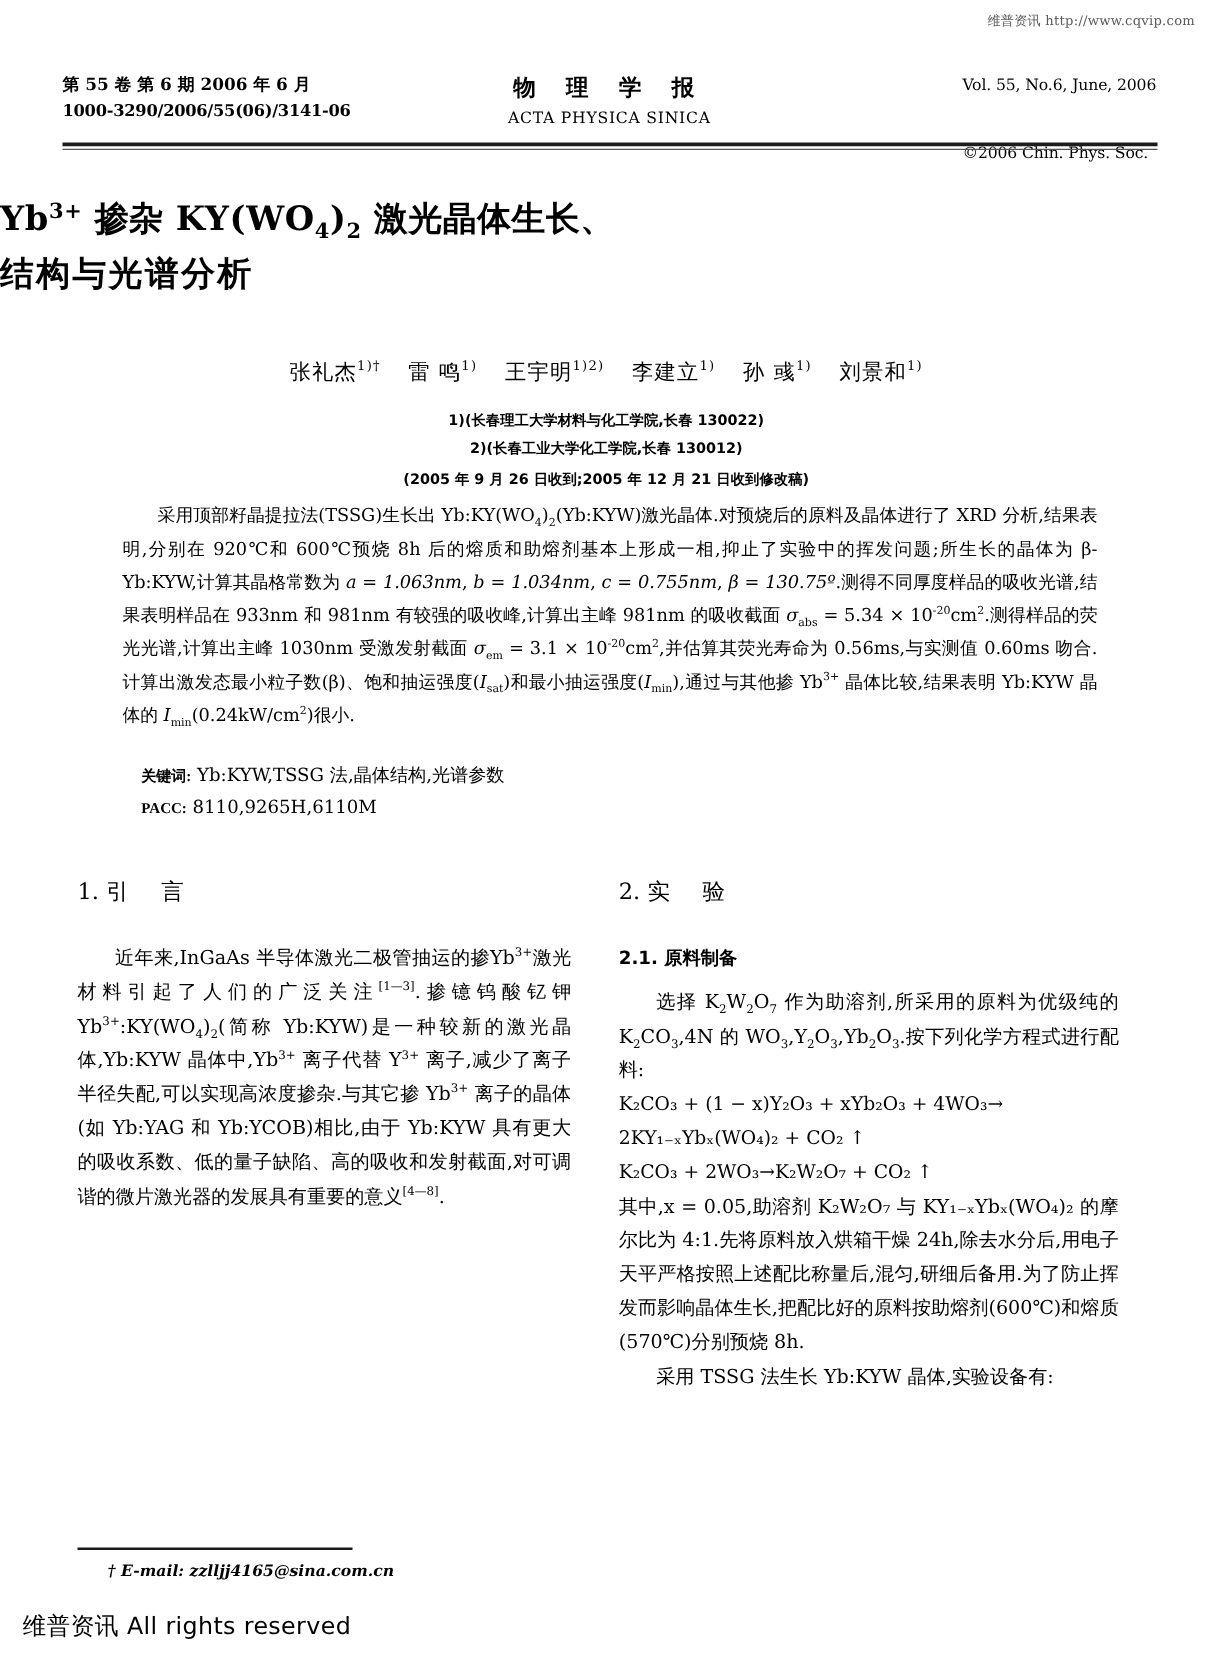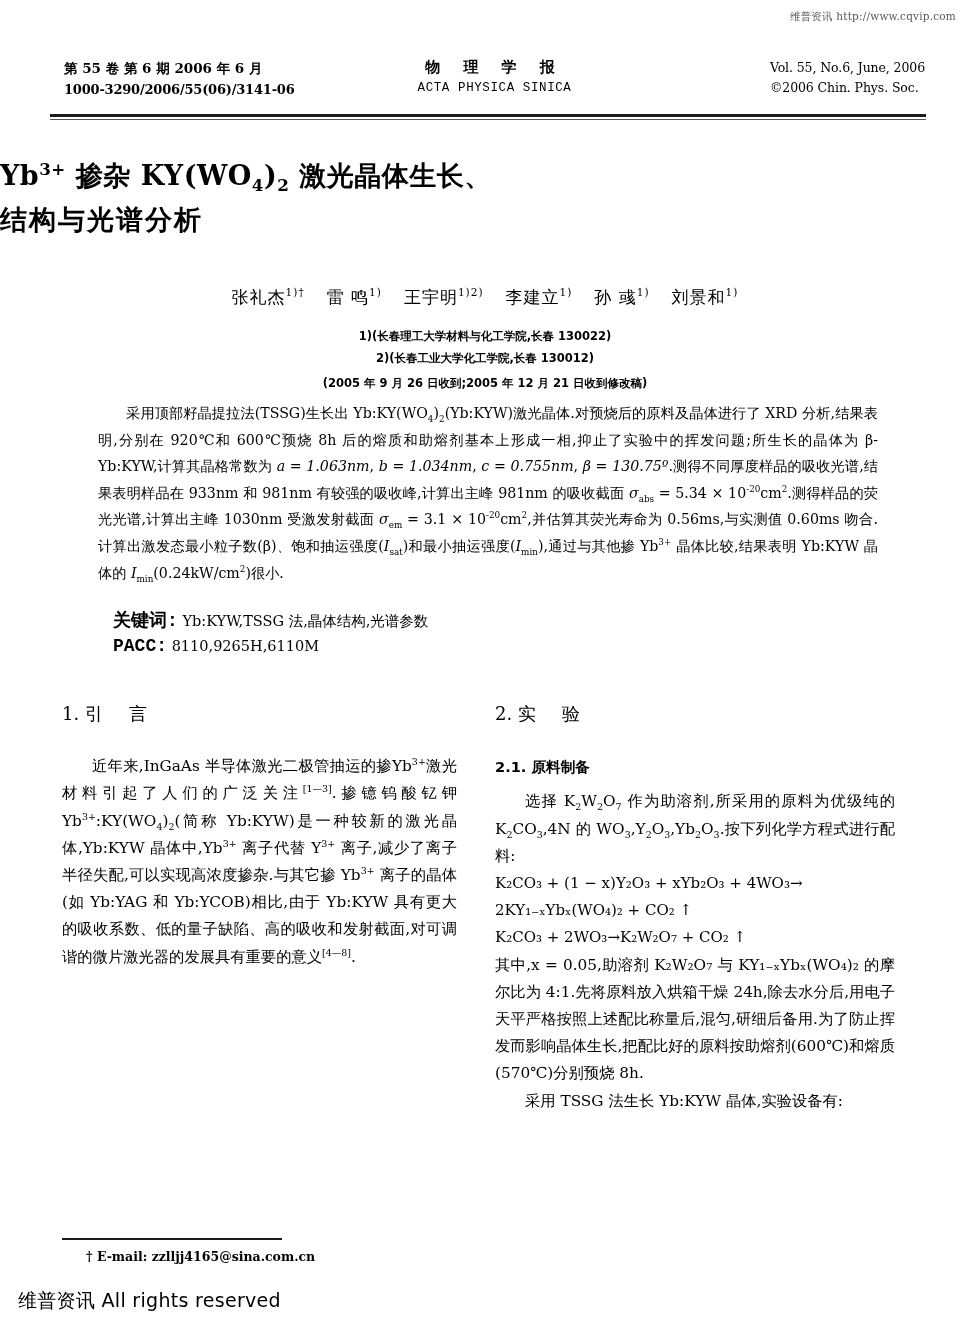--- a/index.html
+++ b/index.html
@@ -29,21 +29,21 @@
     color: #5a5a5a;
     letter-spacing: 0.2px;
     font-family: "DejaVu Serif", "Liberation Serif", serif;
     white-space: nowrap;
   }
 
   
   .jhead {
     position: absolute;
     top: 58px;
-    left: 64px;
+    left: 50px;
     right: 45px;
     height: 50px;
   }
   .jhead-left {
     position: absolute;
     left: 0;
     top: 0;
     font-weight: bold;
     font-size: 13.5px;
     line-height: 21px;
@@ -53,42 +53,41 @@
   .jhead-center {
     position: absolute;
     left: 50%;
     top: 0;
     transform: translateX(-50%);
     text-align: center;
     white-space: nowrap;
   }
   .jhead-center .cn {
     font-weight: bold;
-    font-size: 15px;
+    font-size: 18px;
     letter-spacing: 9px;
     font-family: "DejaVu Sans", "Liberation Sans", sans-serif;
   }
   .jhead-center .en {
     font-size: 12.5px;
     letter-spacing: 0.6px;
     margin-top: 4px;
-    font-family: Liberation Mono, monospace;
   }
   .jhead-right {
     position: absolute;
     right: 0;
     top: 0;
     text-align: left;
     font-size: 12.5px;
     line-height: 20px;
     white-space: nowrap;
     font-family: "DejaVu Serif", "Liberation Serif", serif;
   }
   .jhead-right .r1 { letter-spacing: -0.1px; }
-  .jhead-right .r2 { letter-spacing: -0.1px; }
+  .jhead-right .r2 { letter-spacing: -0.1px; margin-top: 34px; }
 
   .rule-thick {
     position: absolute;
     left: 50px;
     right: 44px;
     top: 114px;
     height: 3px;
     background: #1c1c1c;
   }
   .rule-thin {
@@ -159,21 +158,21 @@
   .kw {
     position: absolute;
     left: 113px;
     width: 770px;
     font-size: 14.5px;
     line-height: 25px;
     font-family: "DejaVu Serif", "Liberation Serif", serif;
   }
   .kw.k1 { top: 609px; }
   .kw.k2 { top: 634px; }
-  .kw b { font-family: Liberation Mono, monospace; font-size: 18px;}
+  .kw b { font-family: Liberation Serif, serif; font-size: 12px;}
 
   
   .col {
     position: absolute;
     top: 700px;
     width: 395px;
     font-size: 15.3px;
     line-height: 27.2px;
     text-align: justify;
     font-family: "DejaVu Serif", "Liberation Serif", serif;
@@ -219,20 +218,21 @@
     background: #1a1a1a;
   }
   .footnote {
     position: absolute;
     left: 86px;
     top: 1249px;
     font-size: 12.5px;
     font-weight: bold;
     font-family: "DejaVu Serif", "Liberation Serif", serif;
     white-space: nowrap;
+    font-style: italic;
   }
 
   
   .watermark-bottom {
     position: absolute;
     left: 18px;
     top: 1288px;
     font-size: 19px;
     color: #000000;
     font-family: "DejaVu Sans", "Liberation Sans", sans-serif;

